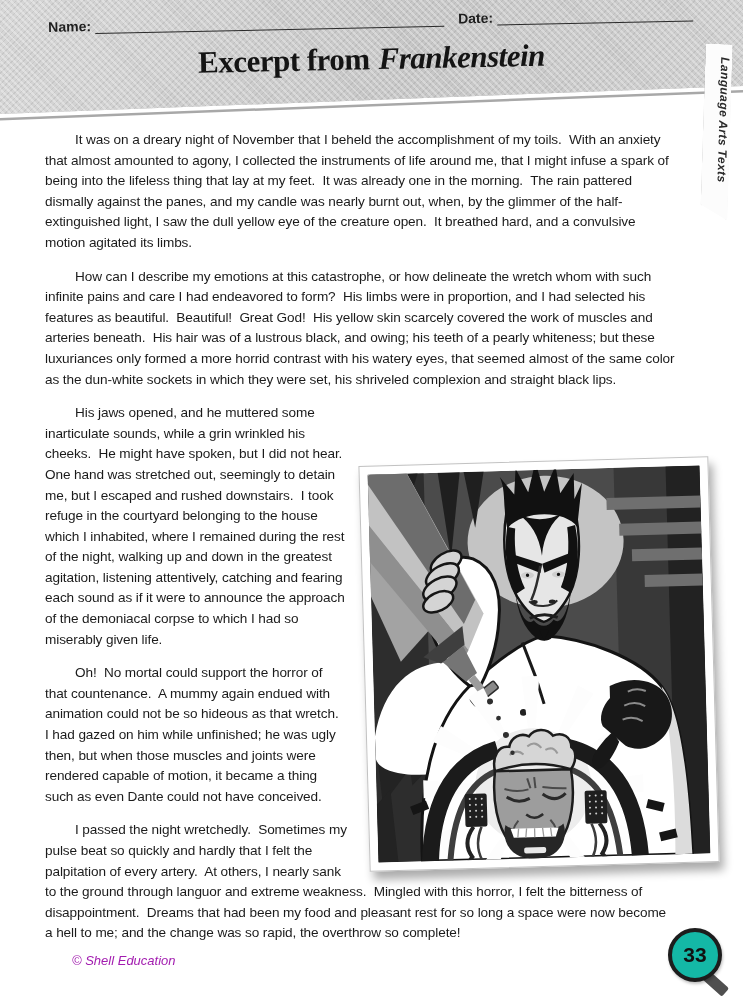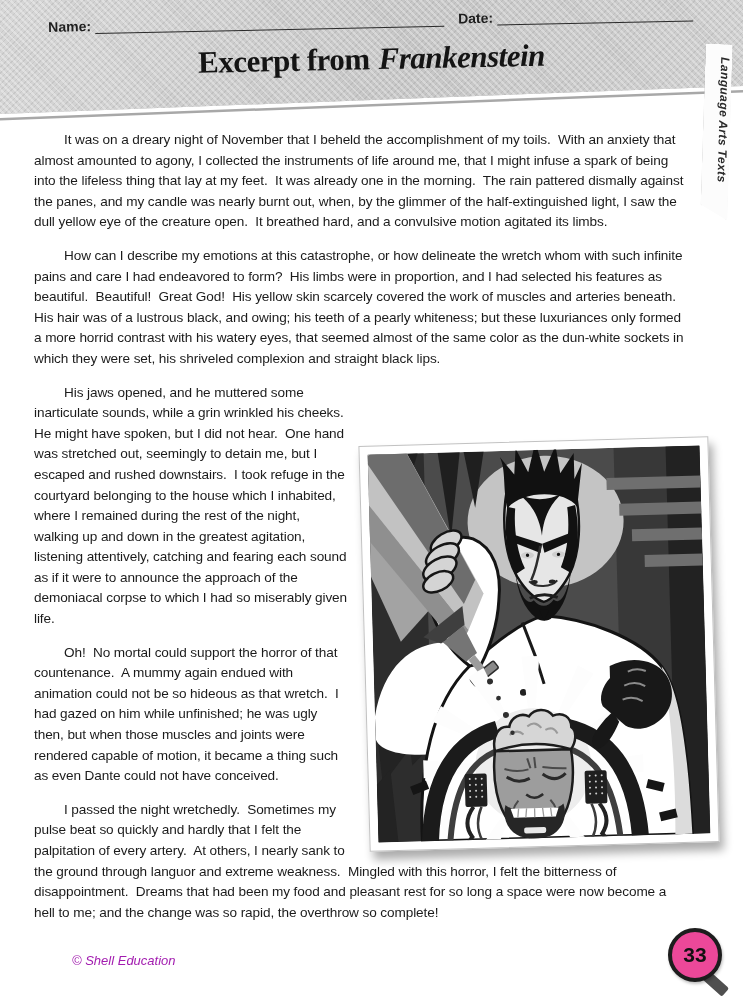--- a/index.html
+++ b/index.html
@@ -51,21 +51,21 @@
     padding-top:13px;box-sizing:border-box;text-align:left;
     letter-spacing:.4px;
   }
   
   .content{
     position:absolute;top:130px;left:30px;width:662px;
     font-size:13.6px;line-height:20.6px;letter-spacing:-.1px;
   }
   .content::after{content:"";display:block;clear:both;}
   .byline{text-align:center;font-weight:bold;font-size:15px;margin:4px 0 15px;}
-  .content p{margin:0 4px 13px;text-indent:30px;white-space:pre-wrap;}
+  .content p{margin:0 15px 13px;text-indent:30px;white-space:pre-wrap;}
   
   .illus{
     float:right;width:332px;height:388px;
     margin:58px -22px 6px 16px;
     background:#ffffff;padding:8px;border:1px solid #c2c2c2;
     box-shadow:4px 8px 10px rgba(0,0,0,.33);
     transform:rotate(-1.6deg);
   }
   .illus svg{display:block;}
   
@@ -74,21 +74,21 @@
     display:flex;justify-content:space-between;align-items:center;
     font-style:italic;font-size:13px;color:#a21caf;margin-left:24px;
   }
   .magnifier{position:absolute;right:13px;bottom:10px;width:70px;height:64px;}
   .mag-handle{
     position:absolute;right:0;bottom:4px;width:36px;height:11px;
     background:#4f4f4f;border-radius:2px;transform:rotate(42deg);
   }
   .mag-circle{
     position:absolute;left:8px;top:2px;width:46px;height:46px;
-    border:4.5px solid #1d1d1d;border-radius:50%;background:#ec4899;
+    border:4.5px solid #1d1d1d;border-radius:50%;background:#14b8a6;
     display:flex;align-items:center;justify-content:center;
     font-weight:bold;font-size:21px;color:#111;
     box-shadow:1px 2px 3px rgba(0,0,0,.25);
   }
 </style>
 </head>
 <body>
 
 <div class="band"></div>
 <div class="band-edge"></div>

